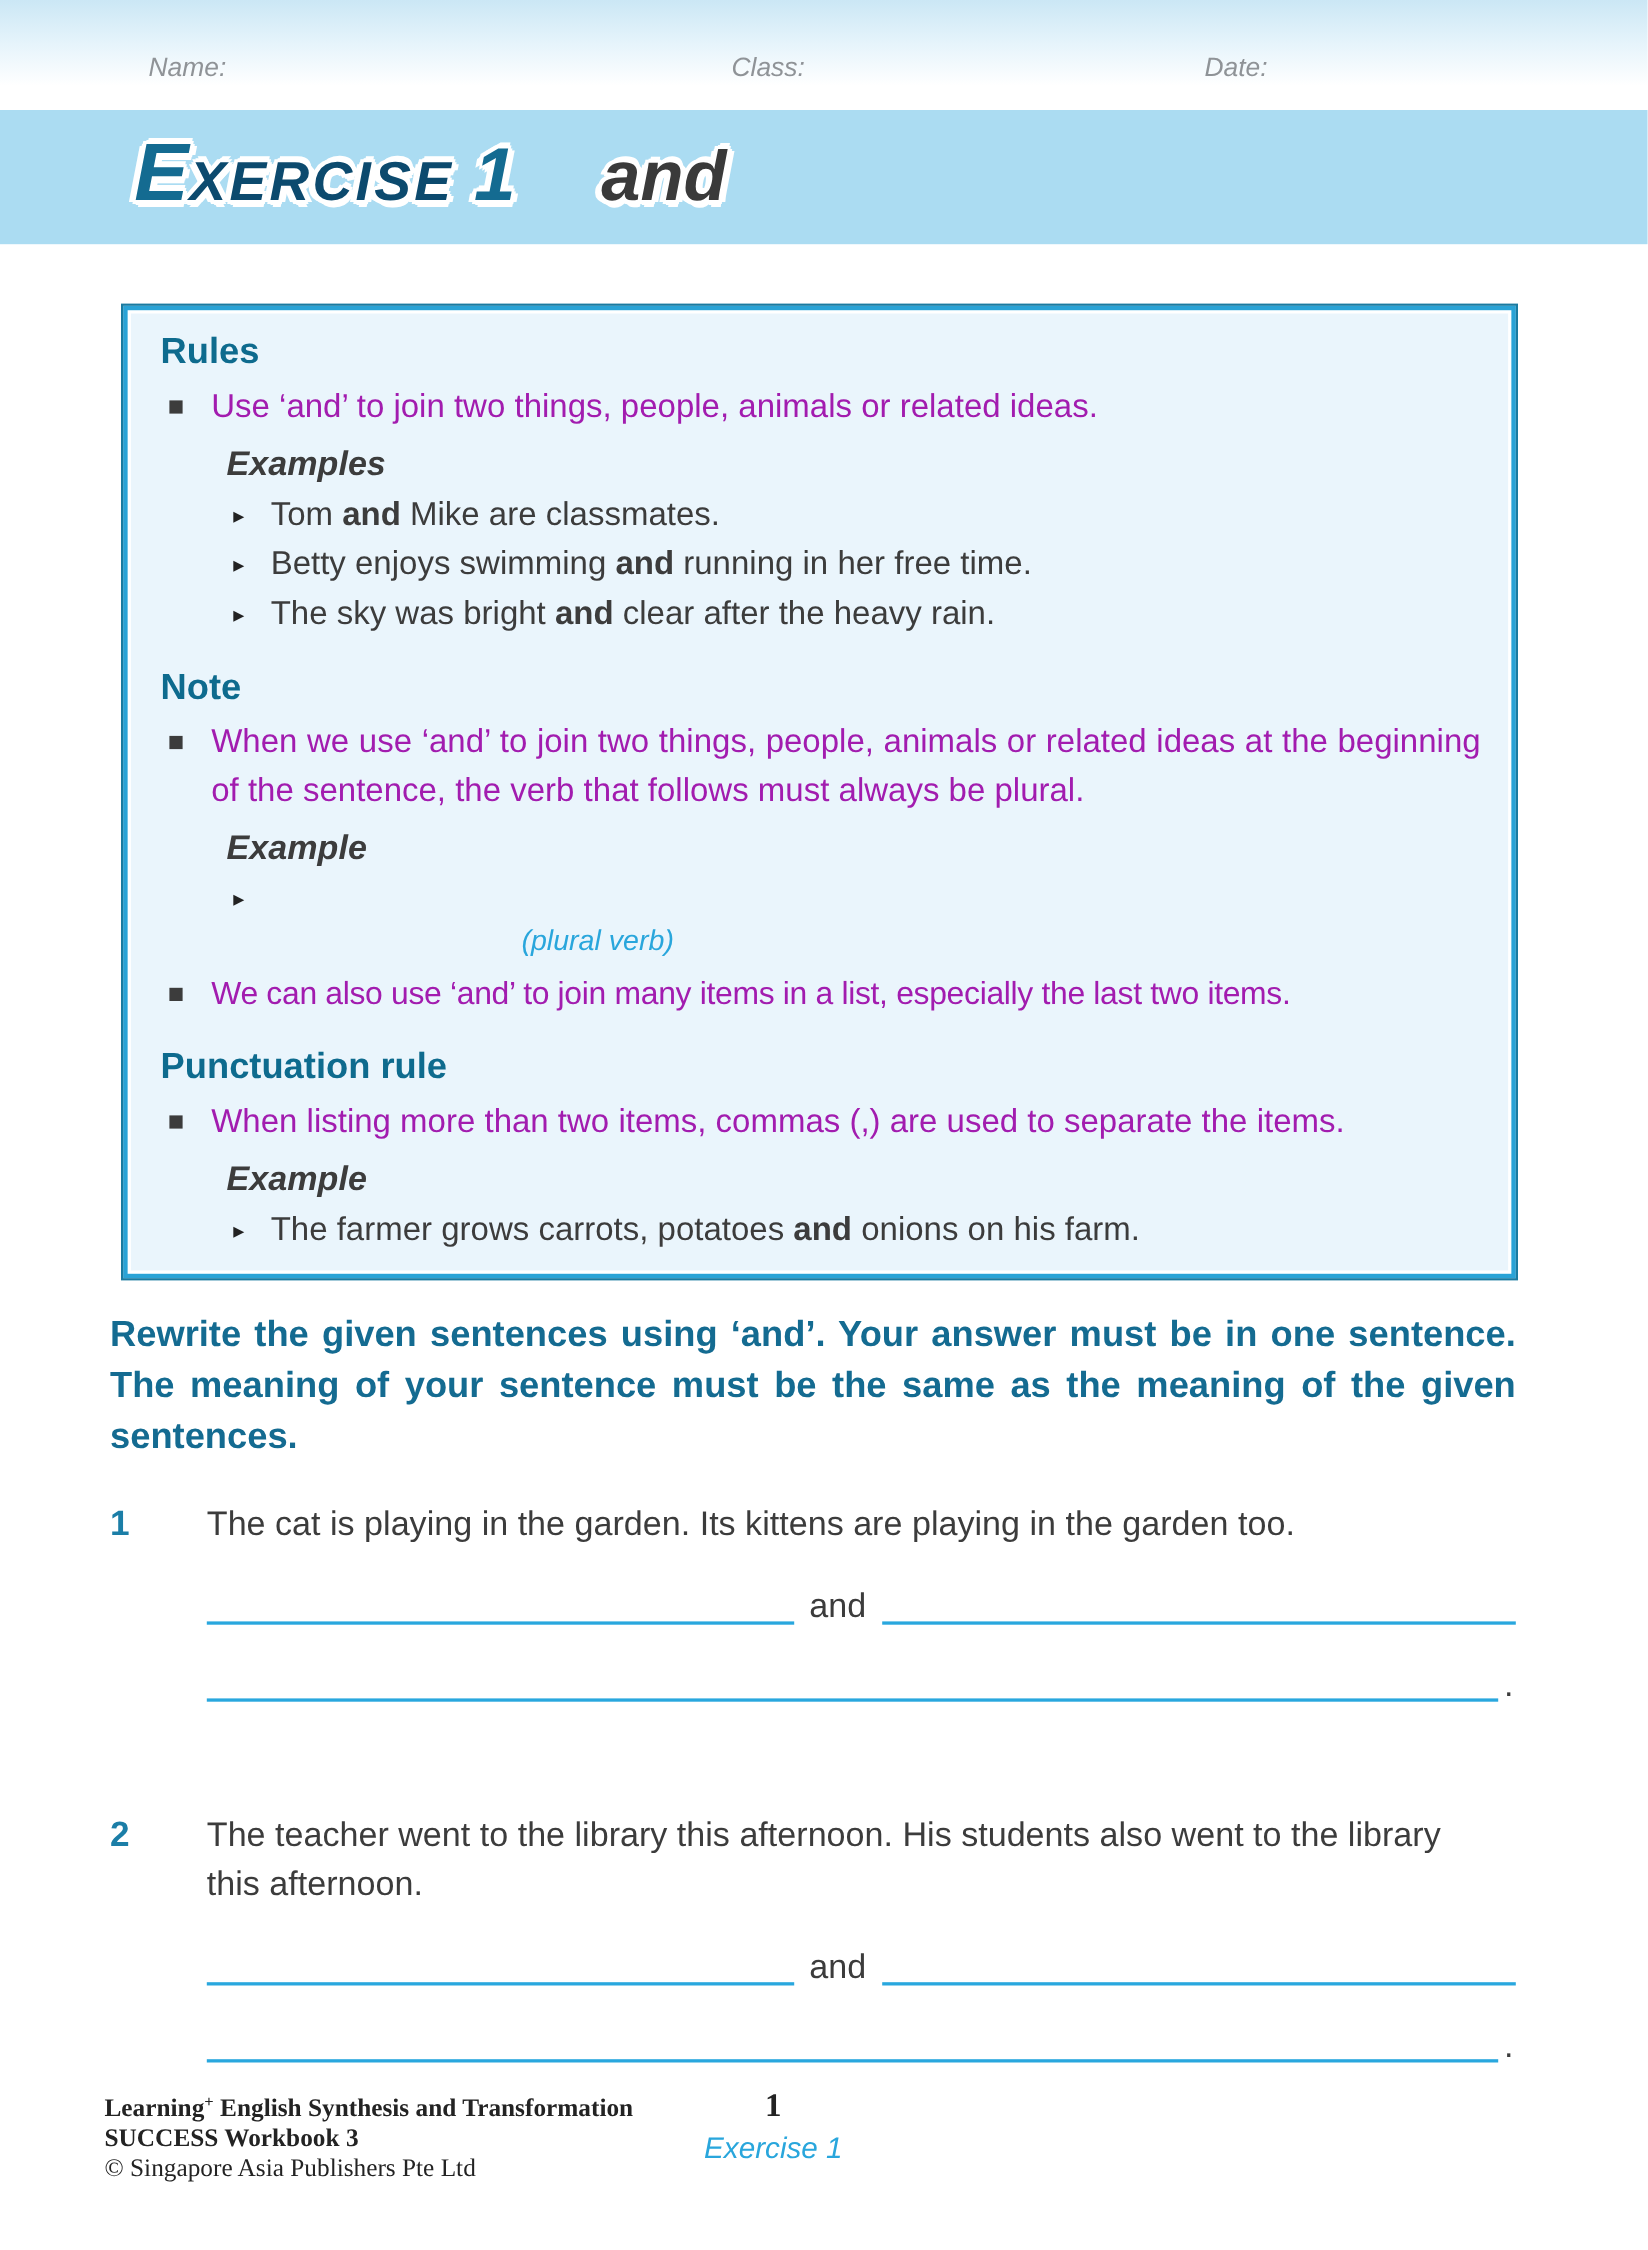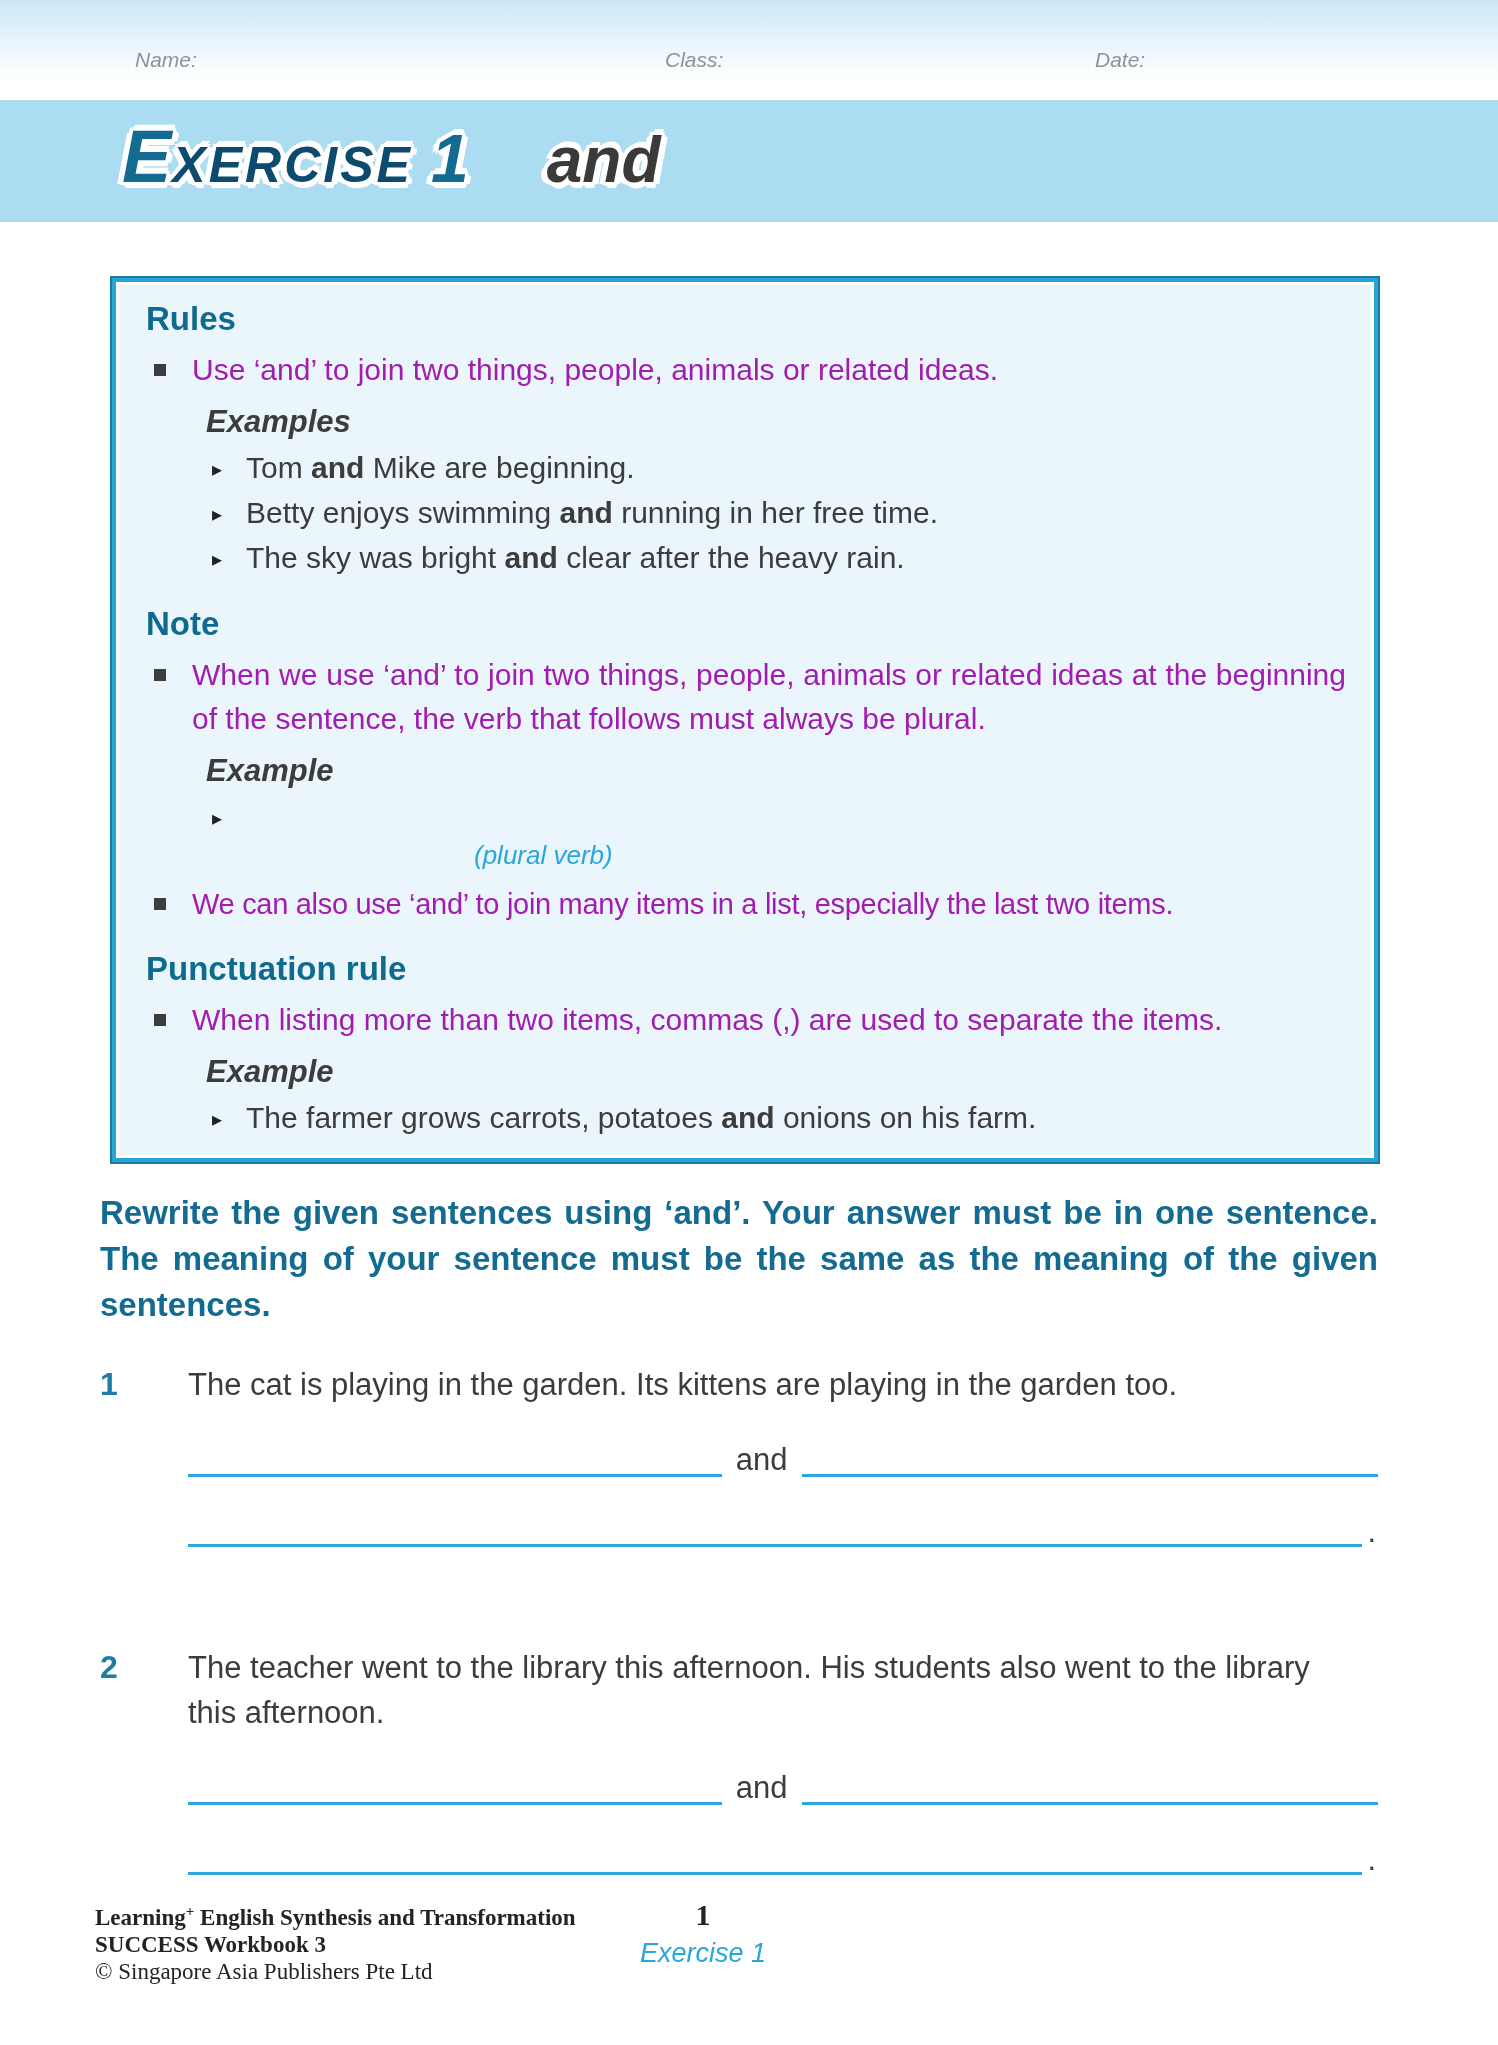--- a/index.html
+++ b/index.html
@@ -9,21 +9,21 @@
     background:#ffffff; overflow:hidden;
     font-family:"Liberation Sans", sans-serif; color:#3c3c3c;
   }
 
   
   .top-gradient {
     position:absolute; left:0; top:0; width:1498px; height:100px;
     background:linear-gradient(180deg,#cbe7f5 0%, #e6f4fb 40%, #ffffff 78%);
   }
   .meta-label {
-    position:absolute; top:48px; font-size:21px; font-style:italic; color:#8f9397;
+    position:absolute; top:48px; font-size:24px; font-style:italic; color:#8f9397;
   }
   .meta-name  { left:135px; }
   .meta-class { left:617px;margin-left:48px; }
   .meta-date  { left:1095px; }
 
   
   .banner {
     position:absolute; left:0; top:100px; width:1498px; height:122px;
     background:#abdcf2;
   }
@@ -153,21 +153,21 @@
 
     <div class="bullet-row">
       <div class="sq"></div>
       <p>Use ‘and’ to join two things, people, animals or related ideas.</p>
     </div>
 
     <div class="ex-heading">Examples</div>
 
     <div class="ex-row">
       <span class="arrow">▸</span>
-      <p><span>Tom </span><b>and</b><span> Mike are beginning.</span></p>
+      <p><span>Tom </span><b>and</b><span> Mike are classmates.</span></p>
     </div>
     <div class="ex-row">
       <span class="arrow">▸</span>
       <p><span>Betty enjoys swimming </span><b>and</b><span> running in her free time.</span></p>
     </div>
     <div class="ex-row">
       <span class="arrow">▸</span>
       <p><span>The sky was bright </span><b>and</b><span> clear after the heavy rain.</span></p>
     </div>
 

